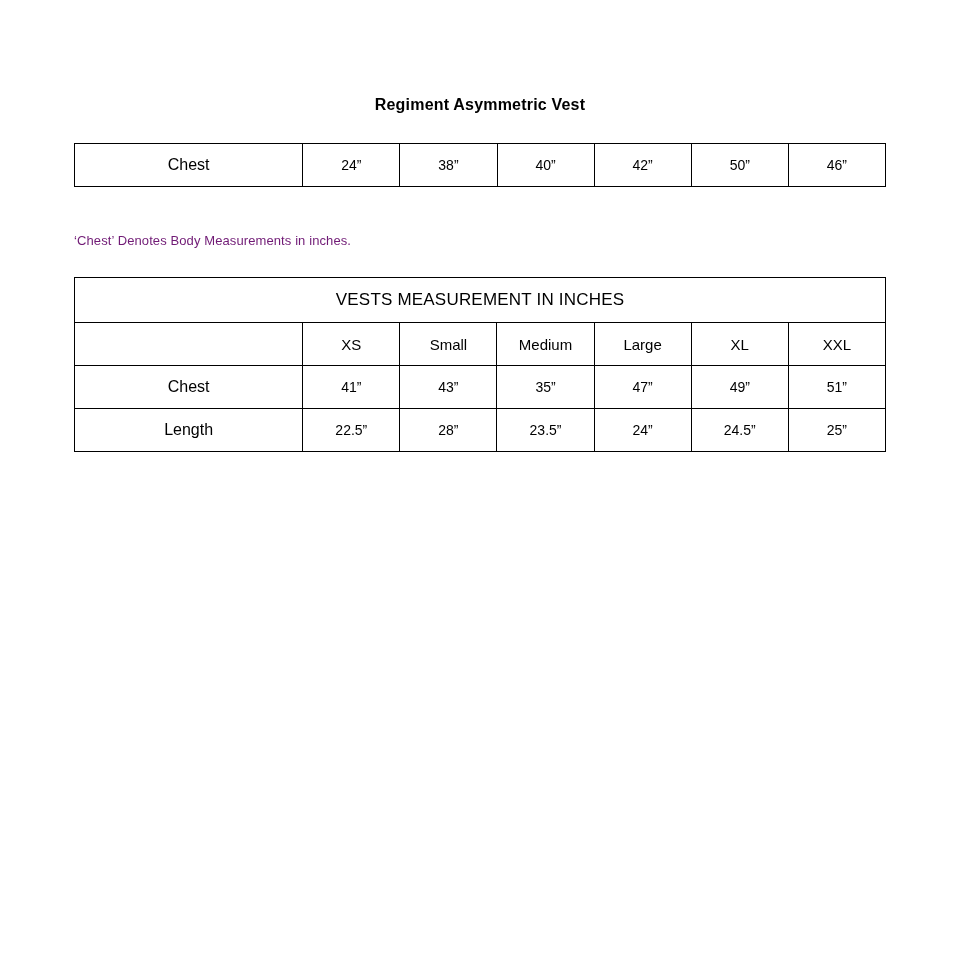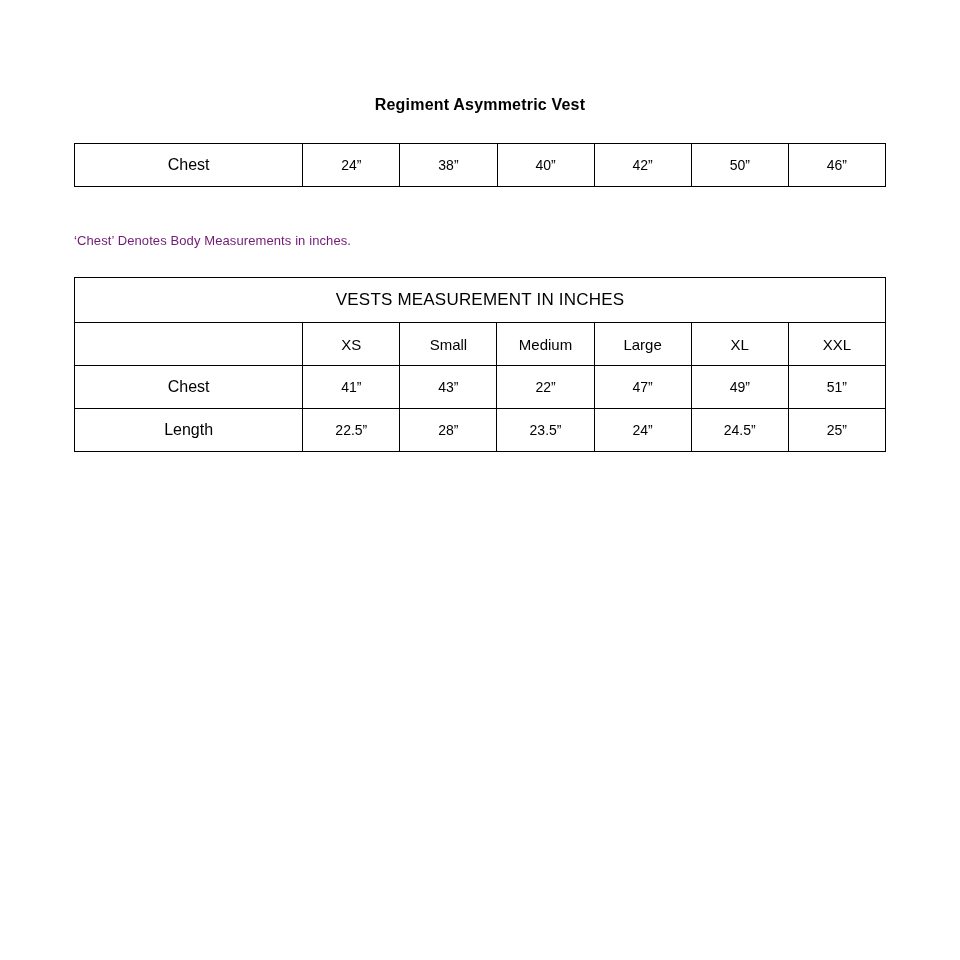--- a/index.html
+++ b/index.html
@@ -136,21 +136,21 @@
           <td class="size-head">Small</td>
           <td class="size-head">Medium</td>
           <td class="size-head">Large</td>
           <td class="size-head">XL</td>
           <td class="size-head">XXL</td>
         </tr>
         <tr>
           <td class="label-cell">Chest</td>
           <td class="value-cell">41”</td>
           <td class="value-cell">43”</td>
-          <td class="value-cell">22”</td>
+          <td class="value-cell">35”</td>
           <td class="value-cell">47”</td>
           <td class="value-cell">49”</td>
           <td class="value-cell">51”</td>
         </tr>
         <tr>
           <td class="label-cell">Length</td>
           <td class="value-cell">22.5”</td>
           <td class="value-cell">28”</td>
           <td class="value-cell">23.5”</td>
           <td class="value-cell">24”</td>

